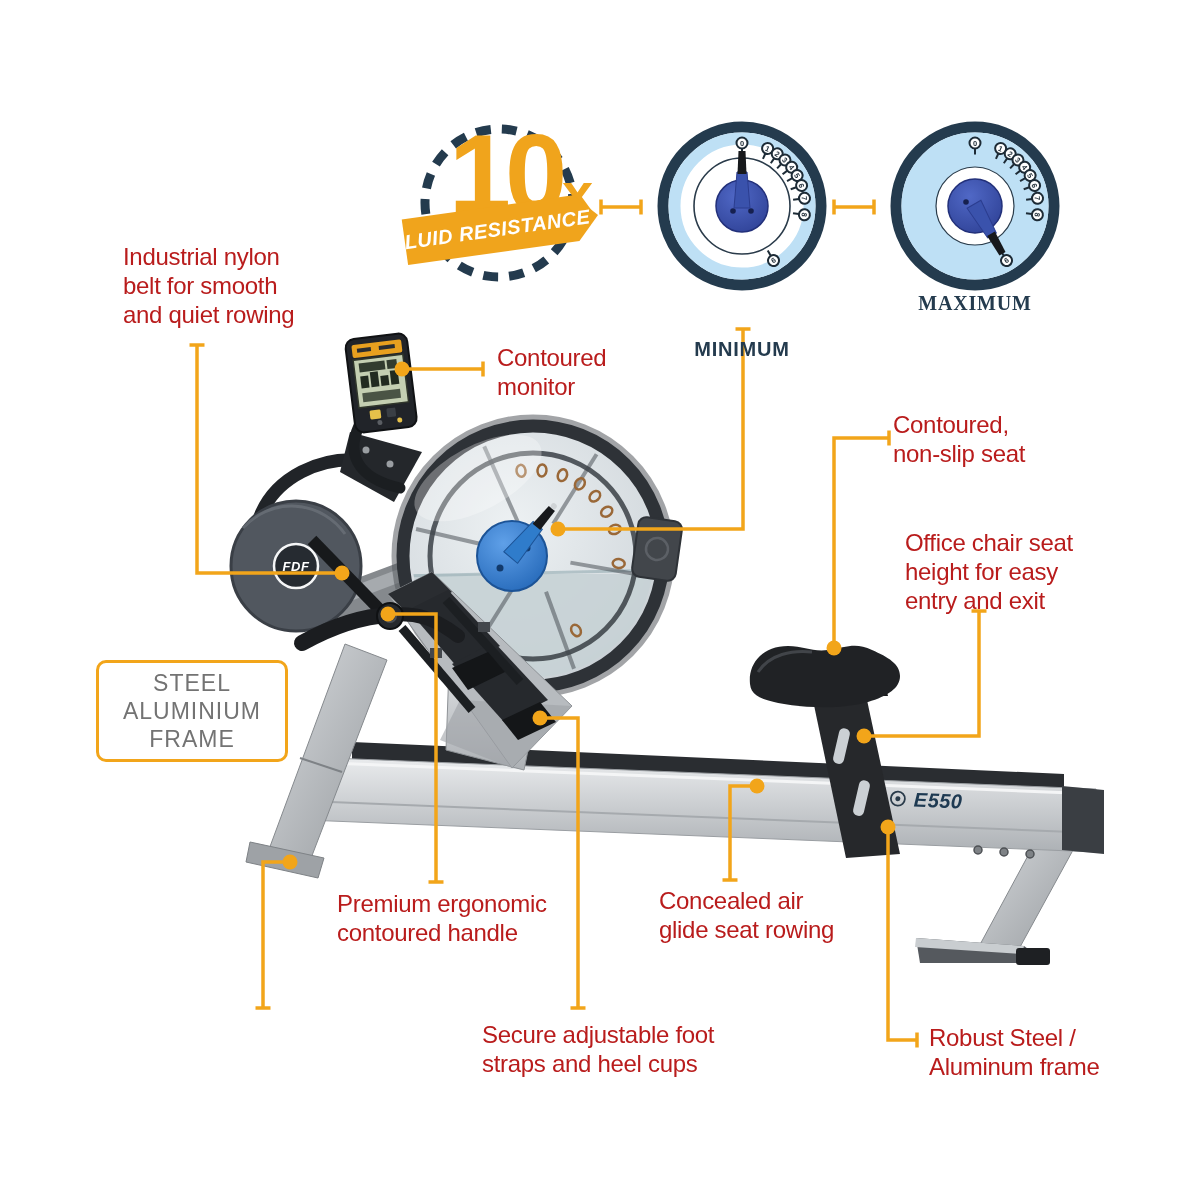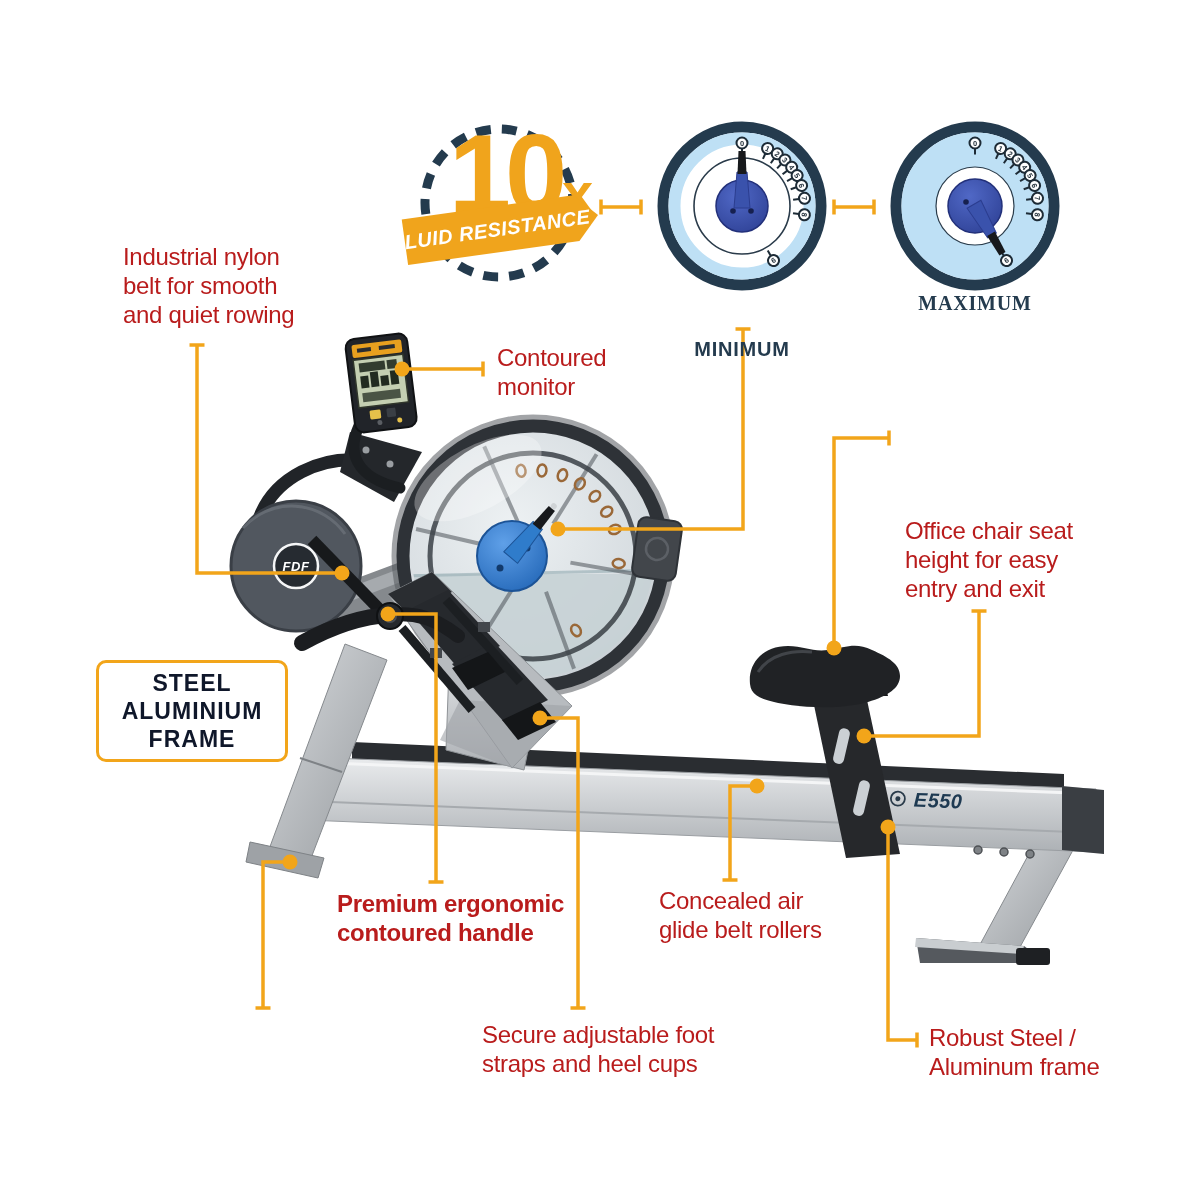--- a/index.html
+++ b/index.html
@@ -5,22 +5,22 @@
   html,body{margin:0;padding:0;background:#fff;}
   .canvas{position:relative;width:1200px;height:1200px;background:#ffffff;overflow:hidden;
           font-family:"Liberation Sans",sans-serif;}
   svg{position:absolute;left:0;top:0;}
   .callout{position:absolute;color:#b91c1c;font-size:24px;line-height:29px;
            letter-spacing:-0.3px;white-space:pre-line;}
   .dial-label{position:absolute;width:170px;text-align:center;color:#243b4e;
               font-size:20px;font-weight:800;letter-spacing:0.8px;white-space:pre-line;}
   .frame-box{position:absolute;left:96px;top:660px;width:186px;height:96px;
              border:3.5px solid #F2A51A;border-radius:10px;display:flex;align-items:center;
-             justify-content:center;text-align:center;color:#0f172a;font-size:23px;
-             font-weight:700;line-height:28px;letter-spacing:1px;white-space:pre-line;}
+             justify-content:center;text-align:center;color:#737373;font-size:23px;
+             font-weight:400;line-height:28px;letter-spacing:1px;white-space:pre-line;}
   
   .pin-c{fill:#ffffff;stroke:#1d2b36;stroke-width:2;}
   .pin-s{stroke:#1d2b36;stroke-width:2;}
   .pin-t{font:700 7.5px "Liberation Sans",sans-serif;fill:#1d2b36;text-anchor:middle;}
   .conn{stroke:#F2A51A;stroke-width:3.5;fill:none;}
   .conn-cap{stroke:#F2A51A;stroke-width:3.5;}
   .conn-dot{fill:#F2A51A;}
   .badge-num{font:800 112px "Liberation Sans",sans-serif;fill:#F0A41C;text-anchor:middle;letter-spacing:-6px;}
   .badge-x{font:800 56px "Liberation Sans",sans-serif;fill:#F0A41C;}
   .badge-banner-t{font:italic 800 20px "Liberation Sans",sans-serif;fill:#ffffff;text-anchor:middle;letter-spacing:0.5px;}
@@ -444,27 +444,29 @@
       <line class="conn-cap" x1="917" y1="1032.5" x2="917" y2="1047.5"></line>
     </g>
   </g>
 </svg>
 
 <div class="callout" style="left:123px;top:242px;">Industrial nylon
 belt for smooth
 and quiet rowing</div>
 <div class="callout" style="left:497px;top:343px;">Contoured
 monitor</div>
-<div class="callout" style="left:905px;top:516px;">Office chair seat
+<div class="callout" style="left:893px;top:410px;">Contoured,
+non-slip seat</div>
+<div class="callout" style="left:905px;top:528px;">Office chair seat
 height for easy
 entry and exit</div>
-<div class="callout" style="left:337px;top:889px;font-weight:bold;">Premium ergonomic
+<div class="callout" style="left:337px;top:889px;">Premium ergonomic
 contoured handle</div>
 <div class="callout" style="left:659px;top:886px;">Concealed air
-glide belt rollers</div>
+glide seat rowing</div>
 <div class="callout" style="left:929px;top:1023px;">Robust Steel /
 Aluminum frame</div>
 <div class="callout" style="left:482px;top:1020px;">Secure adjustable foot
 straps and heel cups</div>
 
 <div class="dial-label" style="left:657px;top:292px;margin-top:46px;">MINIMUM</div>
 <div class="dial-label" style="left:890px;top:292px;font-family:Liberation Serif, serif;">MAXIMUM</div>
 
 <div class="frame-box">STEEL
 ALUMINIUM

